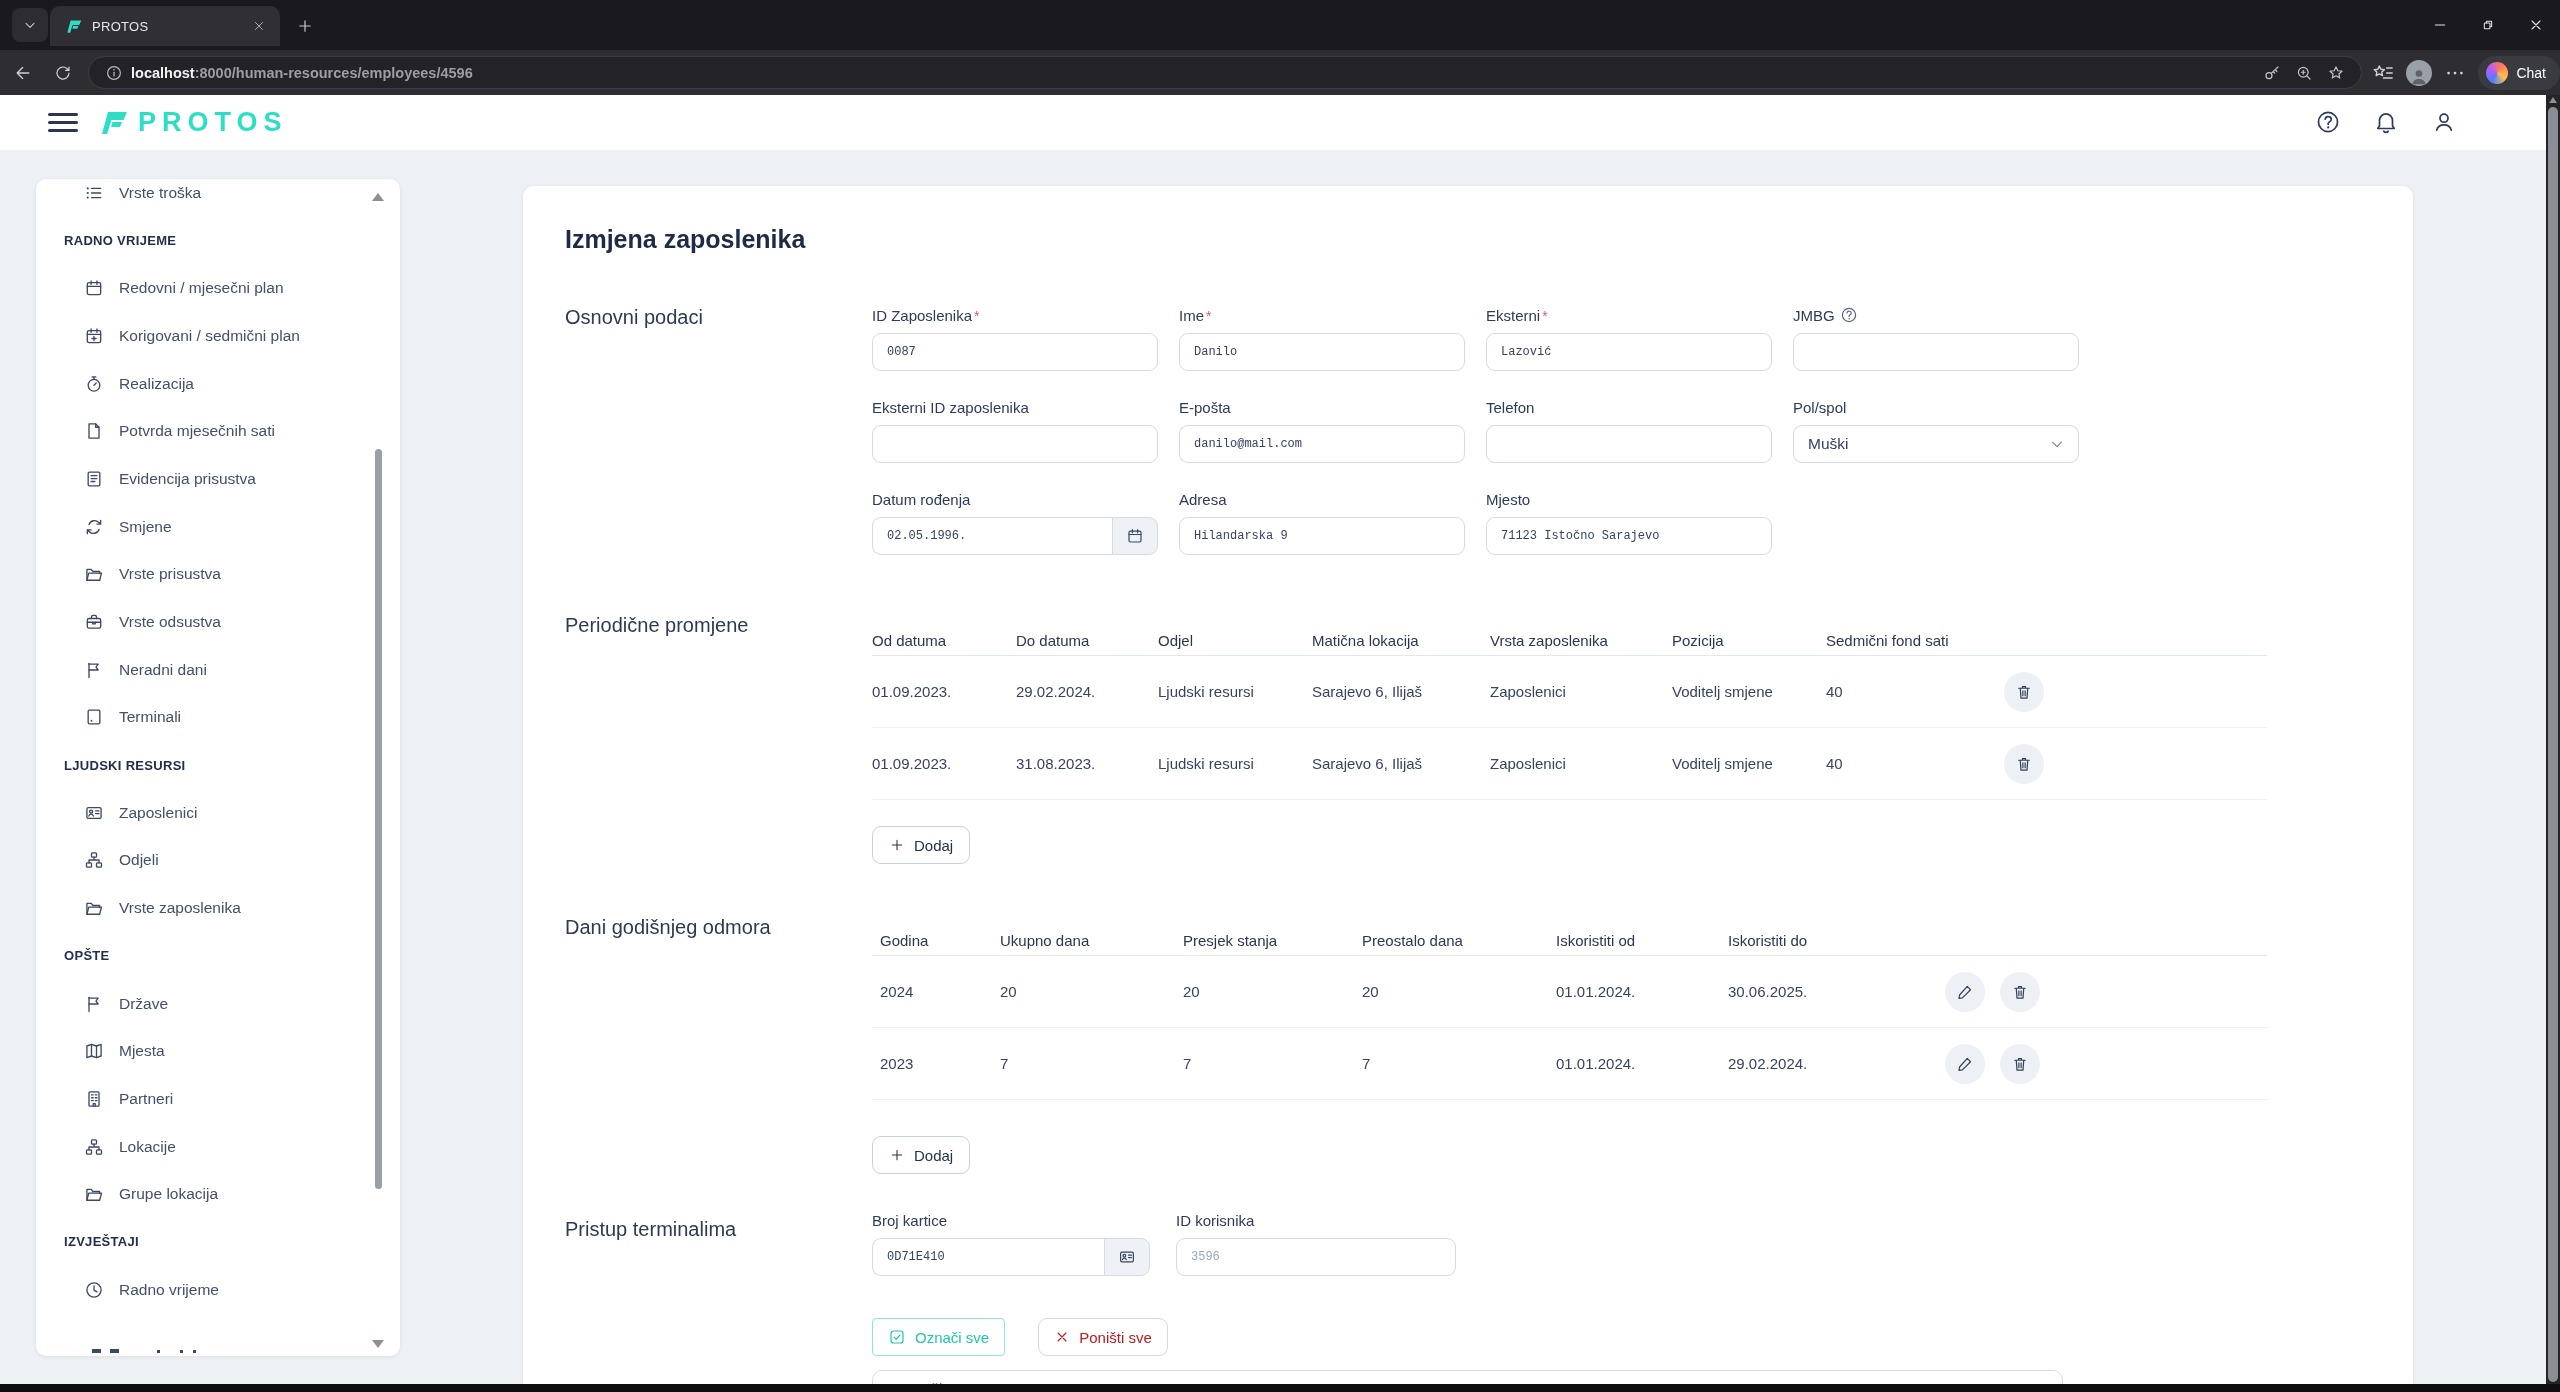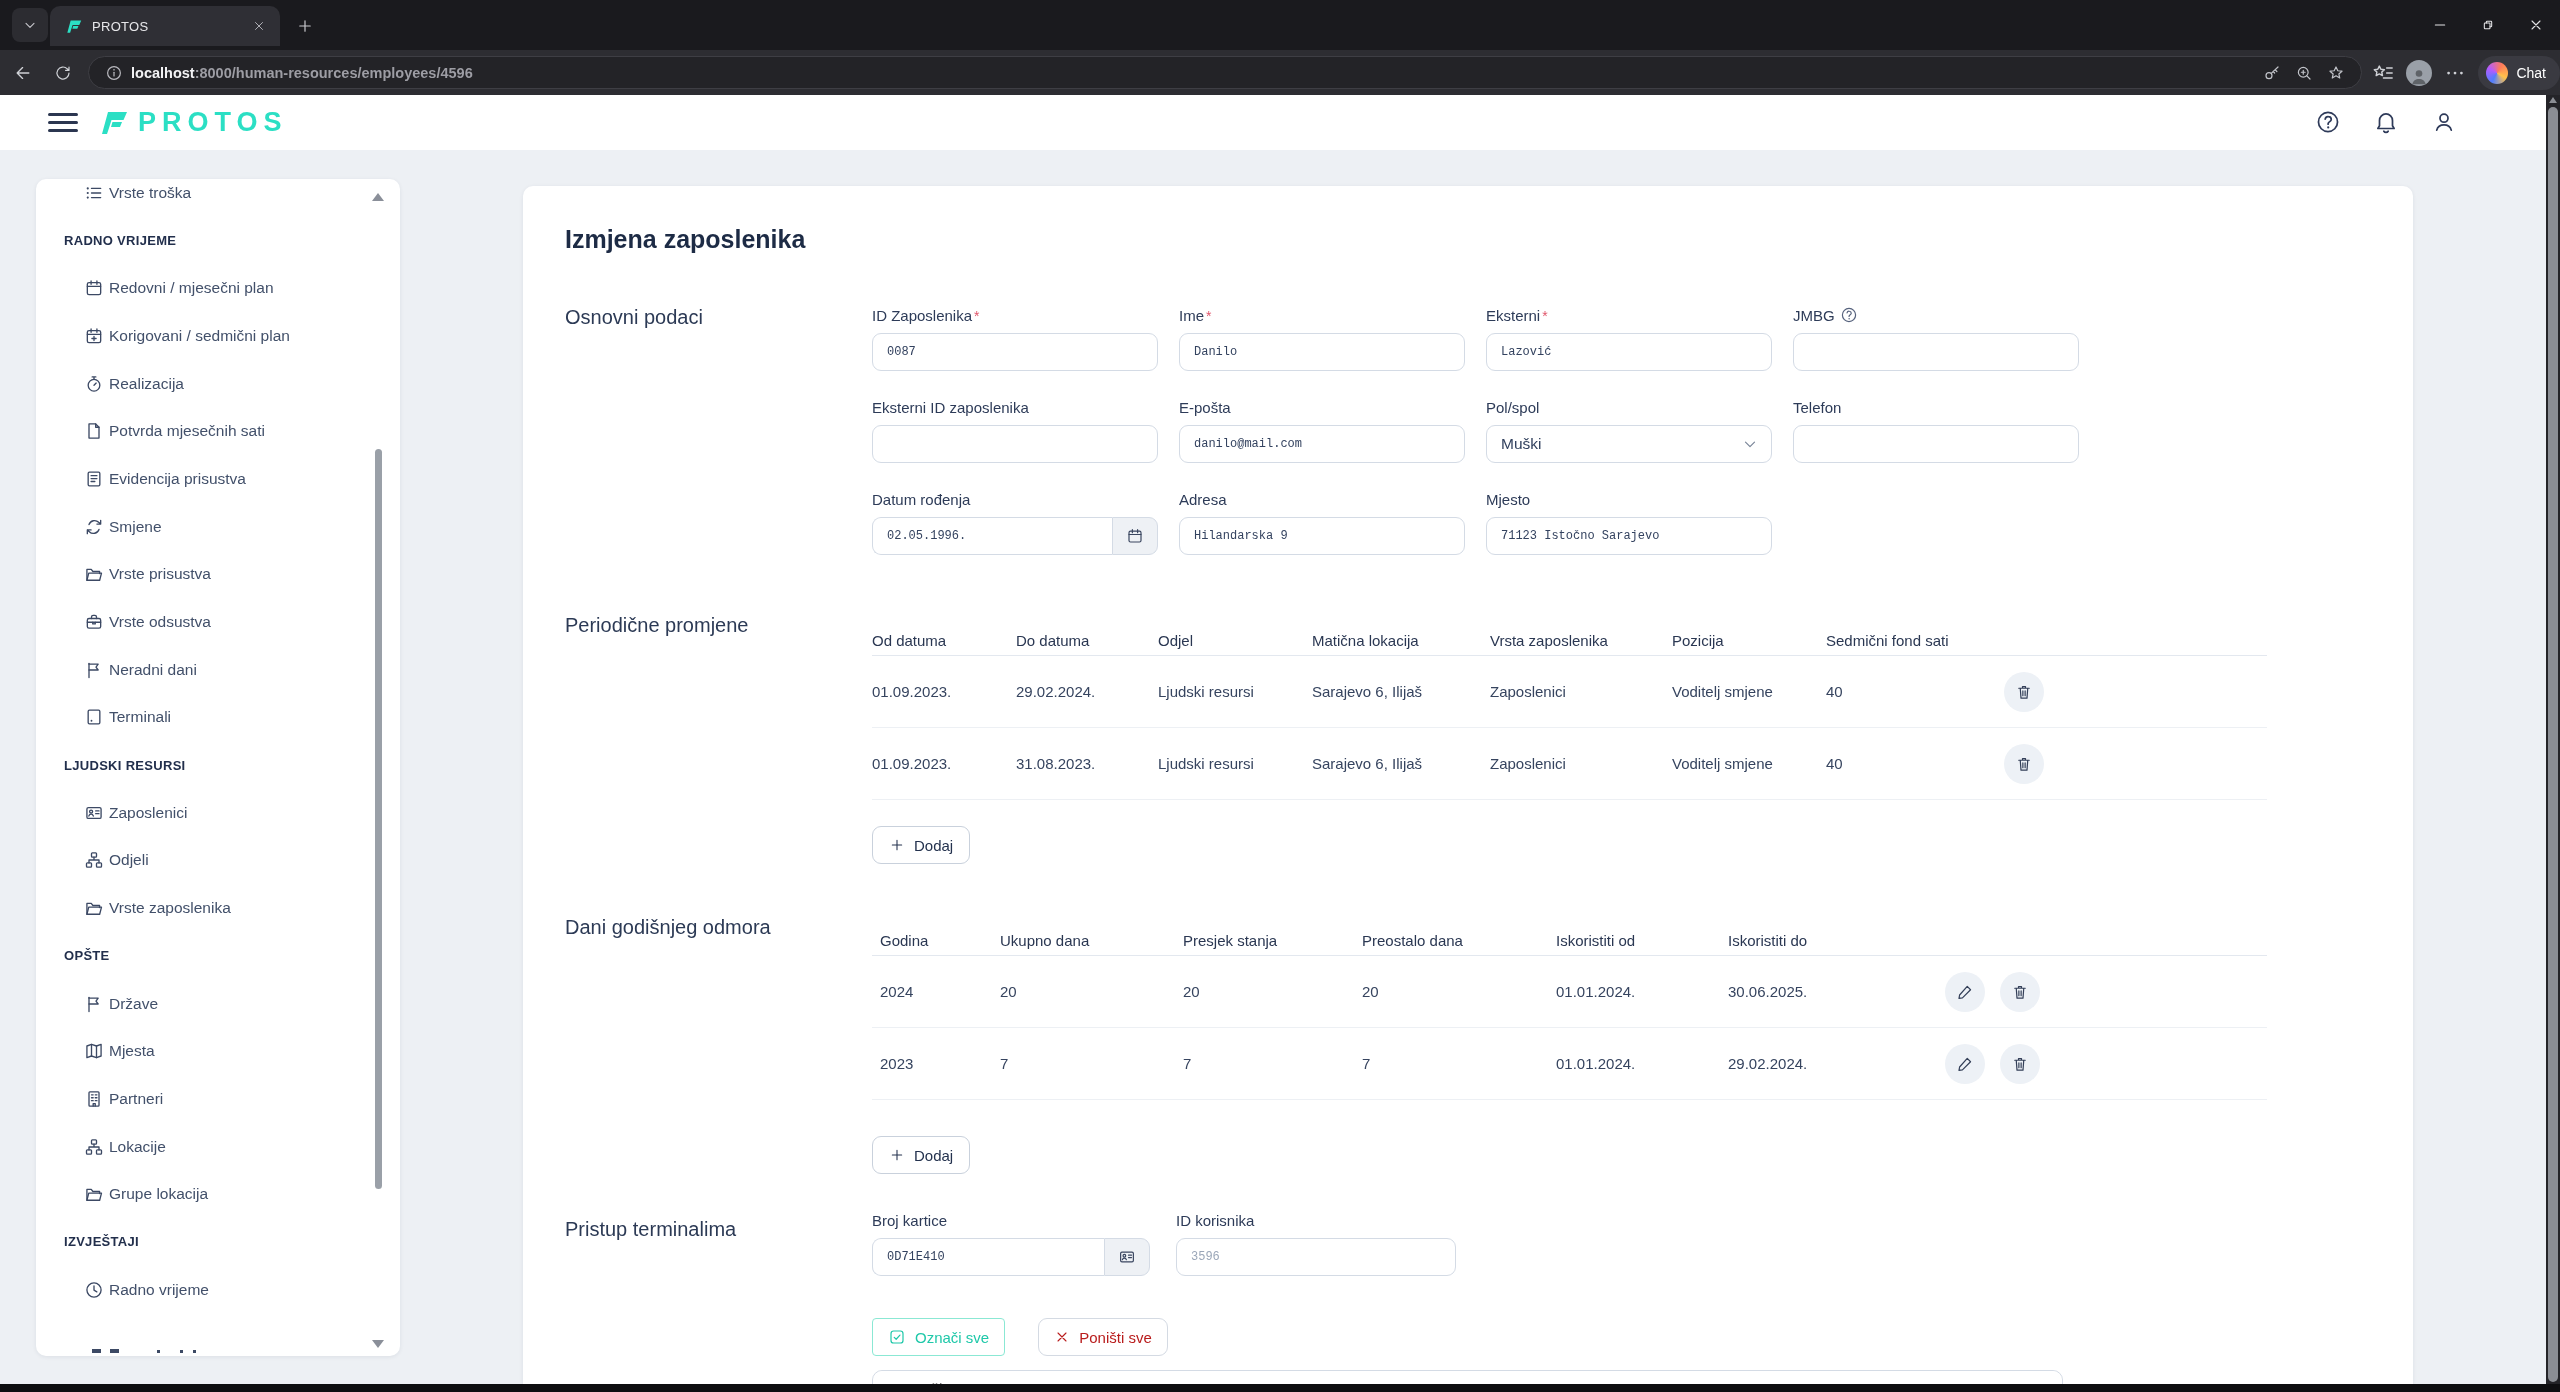--- a/index.html
+++ b/index.html
@@ -51,21 +51,21 @@
   .hdr-icons { position:absolute; right:100px; top:11px; display:flex; gap:26px; }
   .hdrbtn { width:32px; height:32px; color:#2e3a59; display:flex; align-items:center; justify-content:center; }
 
   
   .page { position:absolute; left:0; top:150px; width:2560px; height:1234px; background:#edf0f4; }
 
   
   .sidebar { position:absolute; left:36px; top:29px; width:364px; height:1177px; background:#fff;
     border-radius:10px; box-shadow:0 1px 4px rgba(25,39,70,.08); overflow:hidden; }
   .sb-list { margin-top:-10px; }
-  .sb-item { height:47.7px; display:flex; align-items:center; padding-left:48px; gap:5px;
+  .sb-item { height:47.7px; display:flex; align-items:center; padding-left:48px; gap:15px;
     color:#42506a; font-size:15.5px; cursor:pointer; }
   .sb-item .ico { color:#3c4964; }
   .sb-section { height:47.7px; display:flex; align-items:center; padding-left:28px; font-size:13px;
     font-weight:700; color:#222f4c; letter-spacing:.3px; }
   .sb-up { position:absolute; right:16px; top:14px; width:0; height:0;
     border-left:6px solid transparent; border-right:6px solid transparent; border-bottom:8px solid #8a8f99; }
   .sb-down { position:absolute; right:16px; bottom:8px; width:0; height:0;
     border-left:6px solid transparent; border-right:6px solid transparent; border-top:8px solid #8a8f99; }
   .sb-thumb { position:absolute; right:18px; top:270px; width:7px; height:740px; border-radius:4px; background:#9aa0a8; }
   .peek-dash { position:absolute; left:56px; top:1170px; width:9px; height:4px; background:#3c4964;
@@ -564,36 +564,36 @@
             <input class="inp" value="" style="">
           </div>
           <div class="fld">
             <div class="flabel">
                 <span>E-pošta</span>
               </div>
             <input class="inp" value="danilo@mail.com" style="">
           </div>
           <div class="fld">
             <div class="flabel">
+                <span>Telefon</span>
+              </div>
+            <input class="inp" value="" style="">
+          </div>
+          <div class="fld">
+            <div class="flabel">
                 <span>Pol/spol</span>
               </div>
             <div class="selectbox">
               <span>Muški</span>
               <span class="ico i18">
                   <svg viewBox="0 0 24 24" fill="none" stroke="currentColor" stroke-width="1.6" stroke-linecap="round" stroke-linejoin="round">
                     <path d="M6 9.5l6 6 6-6"></path>
                   </svg>
                 </span>
             </div>
-          </div>
-          <div class="fld">
-            <div class="flabel">
-                <span>Telefon</span>
-              </div>
-            <input class="inp" value="" style="">
           </div>
         </div>
         <div class="frow">
           <div class="fld">
             <div class="flabel">
                 <span>Datum rođenja</span>
               </div>
             <div class="addon-group">
               <input class="inp" value="02.05.1996." style="">
               <span class="addon">

